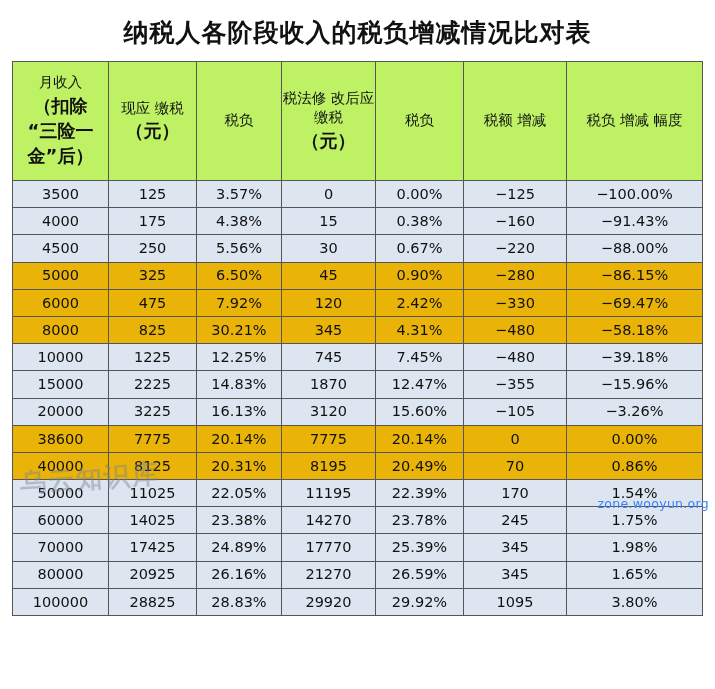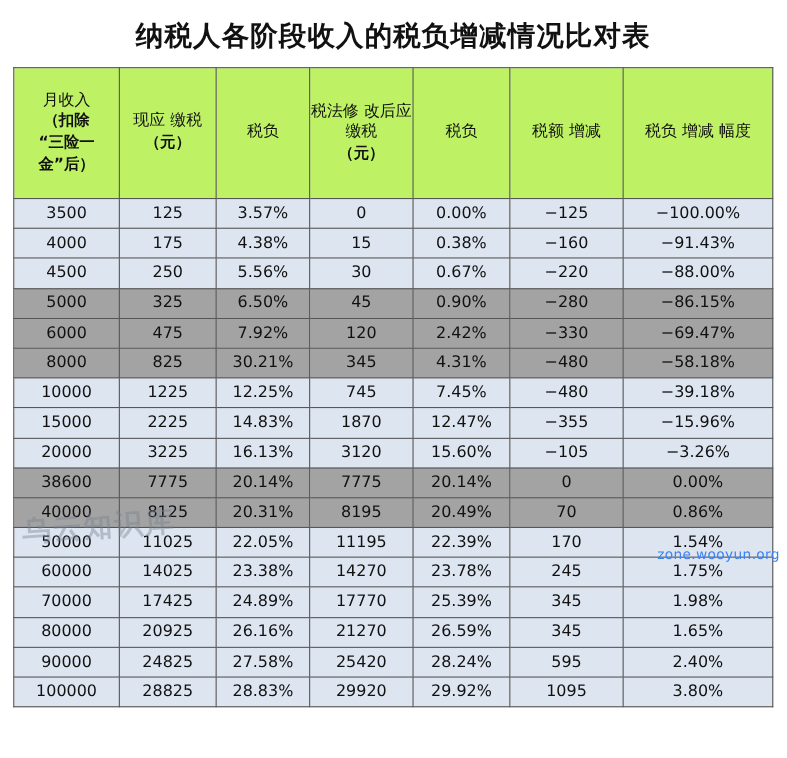--- a/index.html
+++ b/index.html
@@ -50,36 +50,36 @@
     vertical-align: middle;
     text-align: center;
     font-weight: bold;
     font-size: 15px;
     line-height: 1.35;
     background: #bef264;
     padding: 2px 3px;
   }
   thead th .sub {
     font-weight: bold;
-    font-size: 14px;
+    font-size: 18px;
     display: block;
     line-height: 1.4;
   }
   tbody td {
     height: 26.2px;
     text-align: center;
     vertical-align: middle;
     font-size: 14.5px;
     line-height: 1;
   }
   tbody tr.shade td {
     background: #dde5f0;
   }
   tbody tr.plain td {
-    background: #a3a3a3;
+    background: #eab308;
   }
   
   col.c0 { width: 96px; }
   col.c1 { width: 88px; }
   col.c2 { width: 85px; }
   col.c3 { width: 94px; }
   col.c4 { width: 88px; }
   col.c5 { width: 103px; }
   col.c6 { width: 136px; }
 
@@ -289,29 +289,20 @@
       <tr class="shade">
         <td>80000</td>
         <td>20925</td>
         <td>26.16%</td>
         <td>21270</td>
         <td>26.59%</td>
         <td>345</td>
         <td>1.65%</td>
       </tr>
       <tr class="shade">
-        <td>90000</td>
-        <td>24825</td>
-        <td>27.58%</td>
-        <td>25420</td>
-        <td>28.24%</td>
-        <td>595</td>
-        <td>2.40%</td>
-      </tr>
-      <tr class="shade">
         <td>100000</td>
         <td>28825</td>
         <td>28.83%</td>
         <td>29920</td>
         <td>29.92%</td>
         <td>1095</td>
         <td>3.80%</td>
       </tr>
     </tbody>
   </table>

